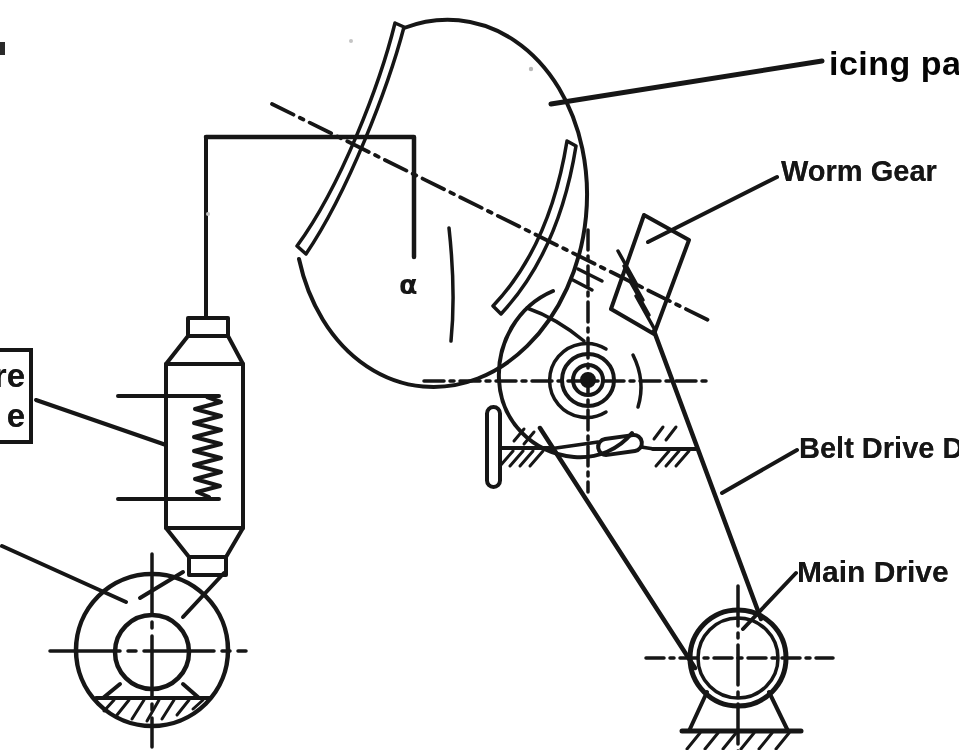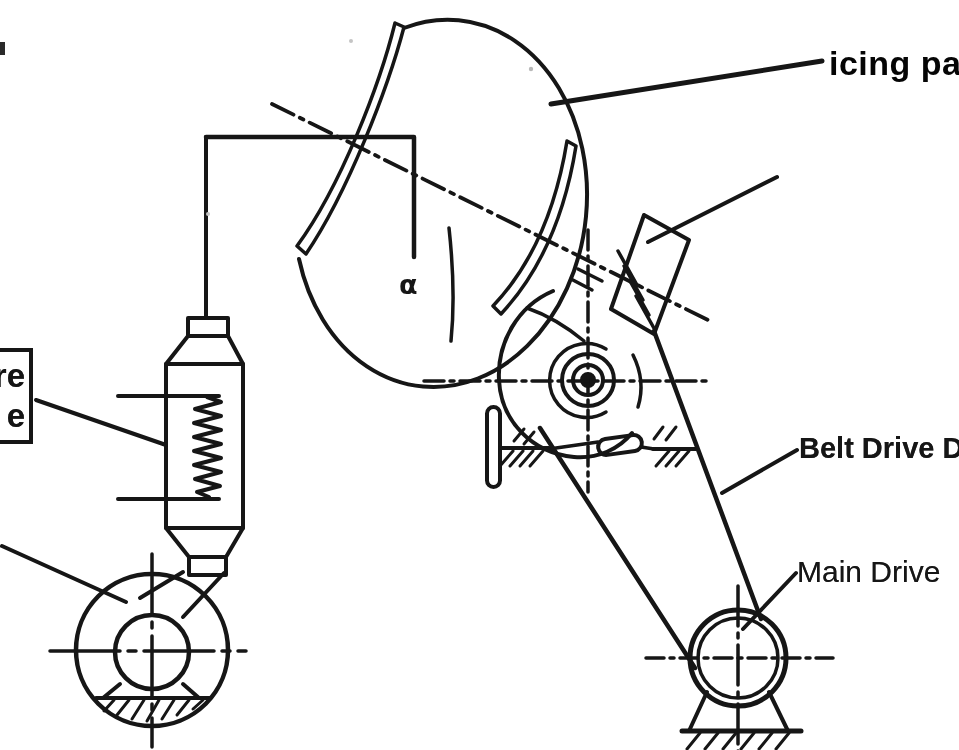--- a/index.html
+++ b/index.html
@@ -8,21 +8,21 @@
     font-family:"Liberation Sans",sans-serif;color:#141414;
   }
   .stage svg{position:absolute;left:0;top:0;}
   .lbl{
     position:absolute;white-space:nowrap;color:#161616;
     text-shadow:0 0 .6px rgba(25,25,25,.75);
   }
   .lbl-pan{left:829px;top:44px;font-size:34px;font-weight:600;color:#050505;text-shadow:none;letter-spacing:.5px;}
   .lbl-worm{left:781px;top:155px;font-size:29px;font-weight:600;}
   .lbl-belt{left:799px;top:432px;font-size:29px;font-weight:600;}
-  .lbl-main{left:797px;top:555px;font-size:30px;font-weight:400;}
+  .lbl-main{left:797px;top:555px;font-size:30px;font-weight:700;}
   .lbl-alpha{left:399px;top:269px;font-size:27px;font-weight:600;font-family:"DejaVu Sans",sans-serif;text-shadow:none;}
   .labelbox{
     position:absolute;left:-62px;top:348px;width:95px;height:96px;box-sizing:border-box;
     border:4px solid #161616;background:#fff;
     display:flex;flex-direction:column;justify-content:center;align-items:flex-end;
     padding-right:4px;font-size:33px;line-height:40px;font-weight:600;
     text-shadow:0 0 .6px rgba(25,25,25,.75);
   }
 </style>
 </head>
@@ -145,20 +145,21 @@
 
     <g stroke="none">
       <circle cx="531" cy="69" r="2.2" fill="#b9b9b9"></circle>
       <circle cx="351" cy="41" r="2" fill="#c4c4c4"></circle>
       <circle cx="208" cy="214" r="2" fill="#c4c4c4"></circle>
       <rect x="0" y="42" width="5" height="13" fill="#2a2a2a"></rect>
     </g>
   </svg>
 
   <div class="lbl lbl-pan">icing pan</div>
+  <div class="lbl lbl-worm">Worm Gear</div>
   <div class="lbl lbl-belt">Belt Drive D</div>
   <div class="lbl lbl-main">Main Drive</div>
   <div class="lbl lbl-alpha">α</div>
 
   <div class="labelbox">
     <span>re</span>
     <span>e</span>
   </div>
 
 </div>

